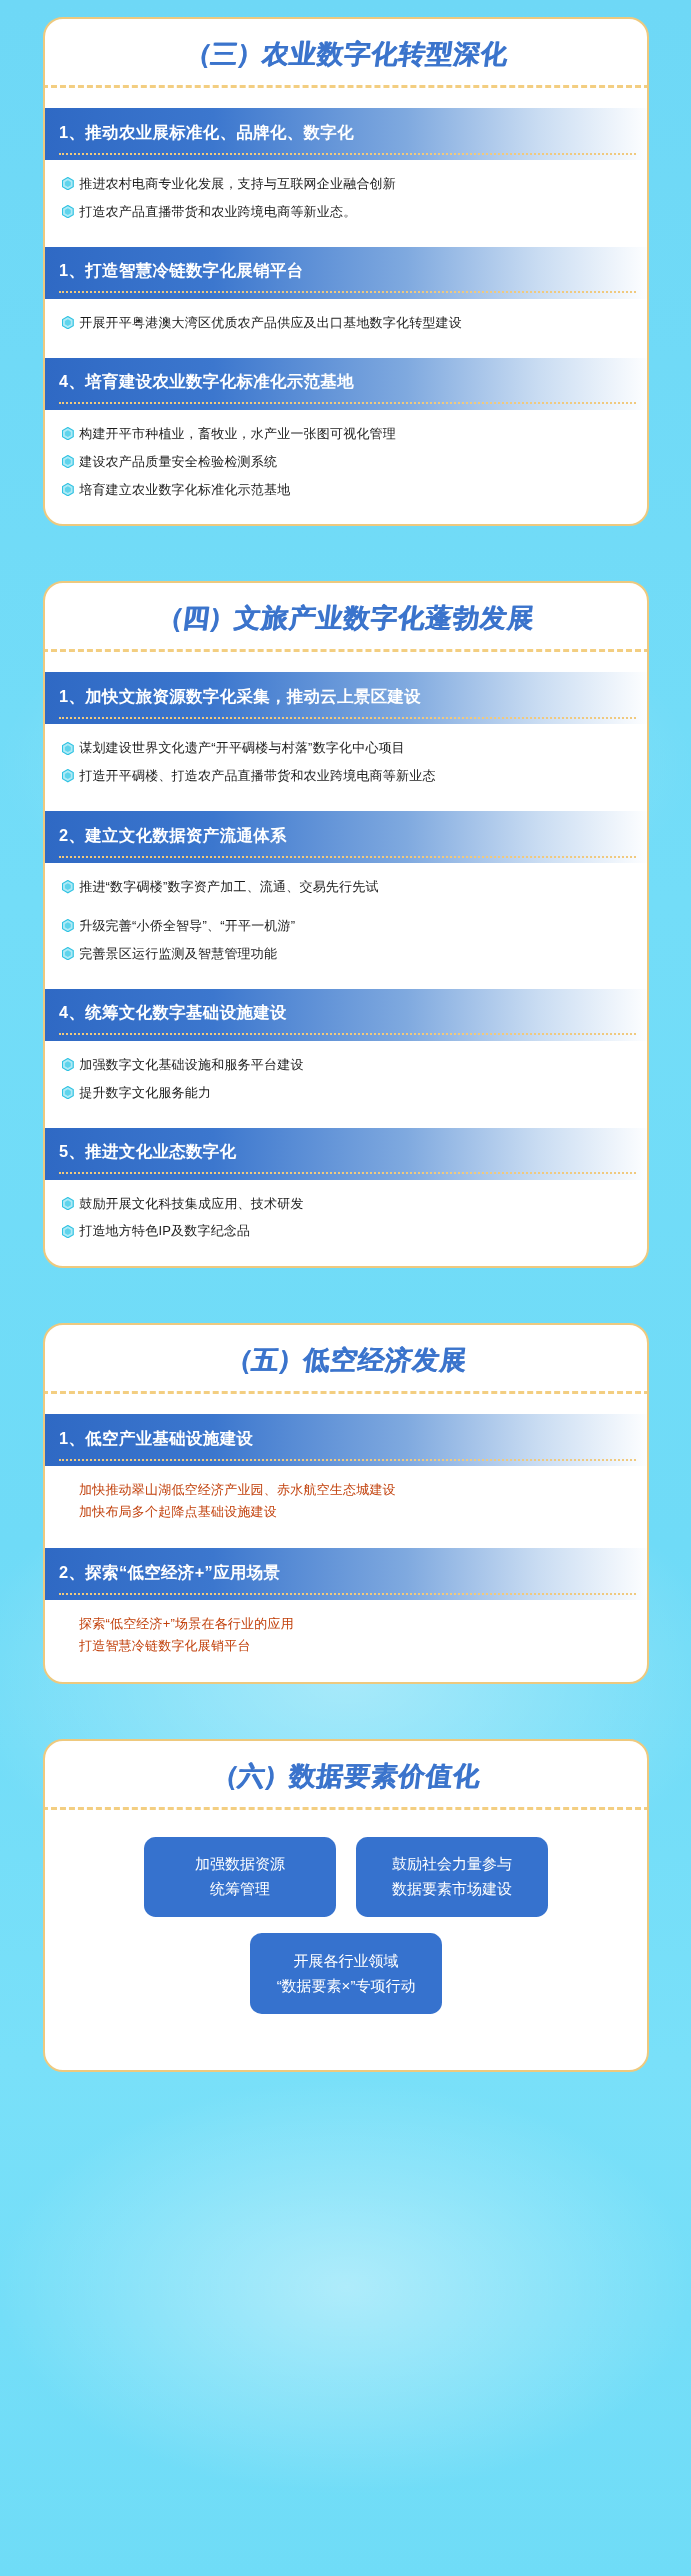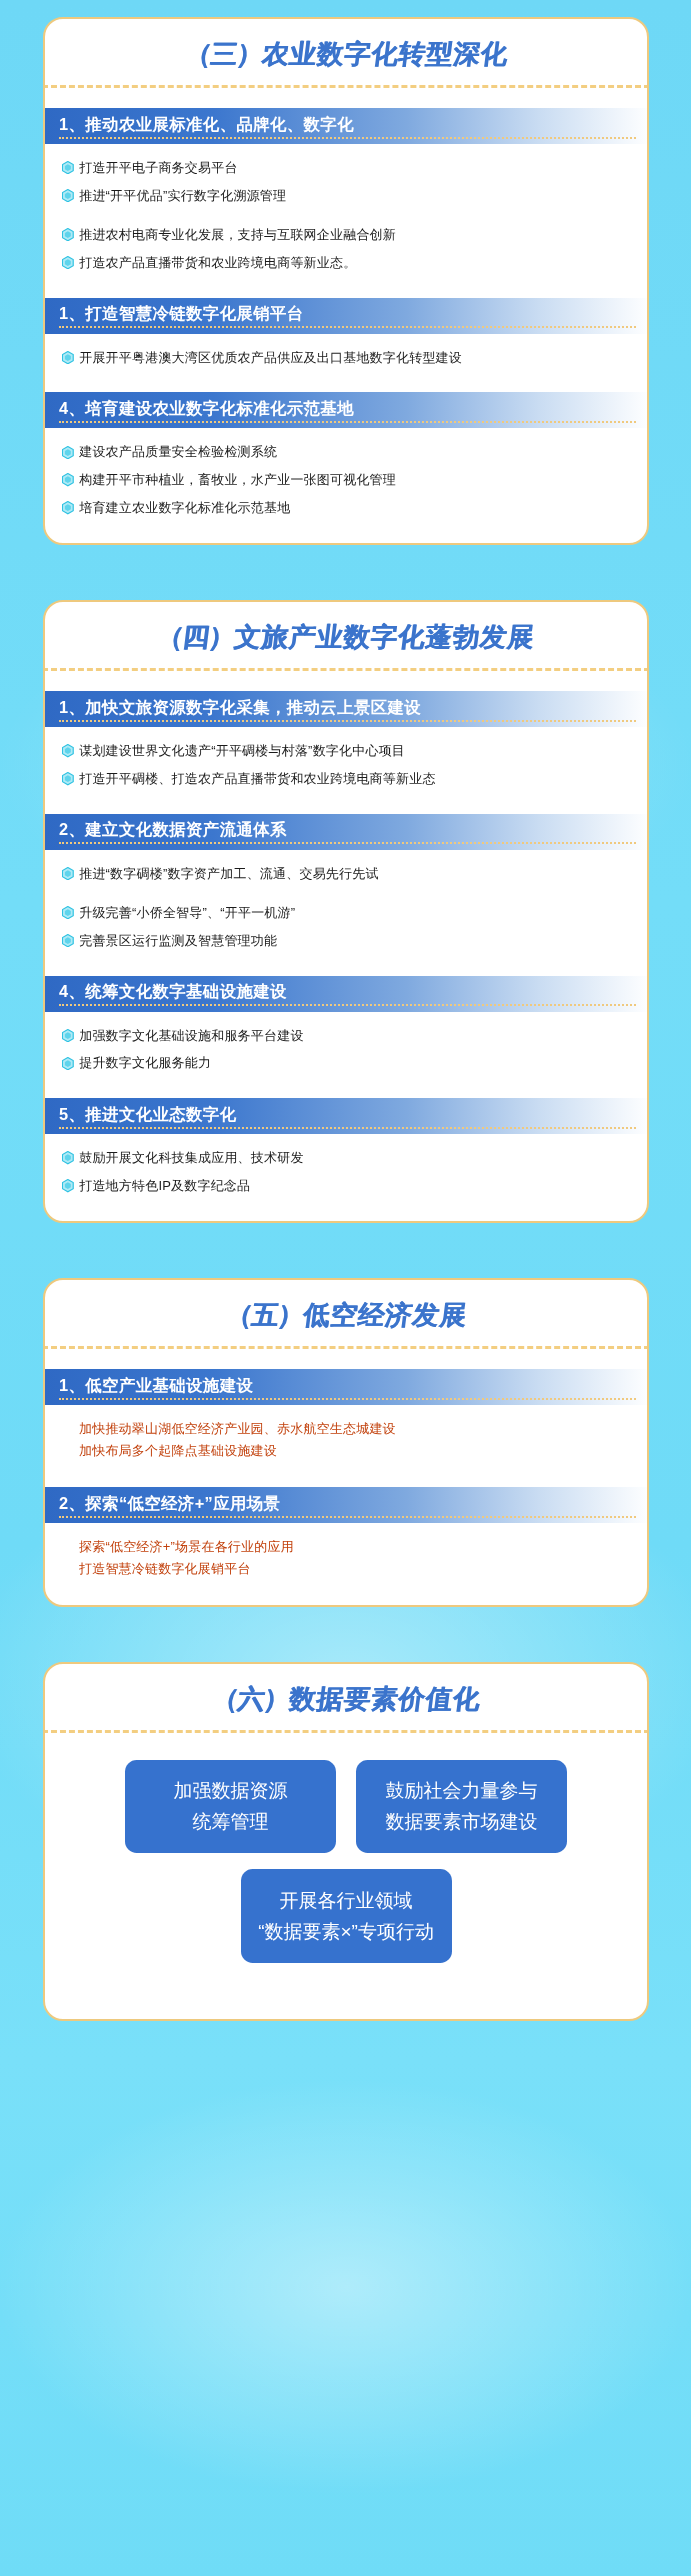--- a/index.html
+++ b/index.html
@@ -62,21 +62,21 @@
     margin:3.1px 0 0 0;
     
     margin-left:-3.1px;
     margin-right:-3.1px;
   }
 
   
   .sub-bar {
     position:relative;
     margin:20px 0 0 0;
-    height:36px;
+    height:52px;
     background:linear-gradient(90deg,#2F69C4 0%, #3C77CE 28%, #7FA9DF 60%, #C9DCF2 82%, #FDFEFF 100%);
     display:flex;
     align-items:center;
     padding:0 0 4.7px 14px;
   }
   .sub-bar-label {
     color:#ffffff;
     font-size:16.4px;
     font-weight:bold;
     line-height:1;
@@ -132,25 +132,25 @@
     gap:20px;
     padding:26.5px 26.5px 0 26.5px;
   }
   .pill-grid.single {
     padding-top:16px;
   }
   .pill {
     background:#3672CE;
     border-radius:11.7px;
     color:#ffffff;
-    font-size:19px;
+    font-size:15px;
     line-height:1.65;
     text-align:center;
     padding:15.6px 11px;
-    width:211px;
+    width:192px;
     min-height:66px;
     display:flex;
     flex-direction:column;
     justify-content:center;
   }
   .pill span { display:block; white-space:nowrap; }
   .pill-bottom-pad { height:36px; }
 </style>
 </head>
 <body>
@@ -162,36 +162,20 @@
       <div class="dash-rule"></div>
       <div class="sub-bar">
         <span class="sub-bar-label">1、推动农业展标准化、品牌化、数字化</span>
       </div>
       <div class="bullets">
         <div class="bullet-row">
           <span class="hex-icon"><svg viewBox="0 0 15 17" width="11.7" height="13.3" xmlns="http://www.w3.org/2000/svg">
               <polygon points="7.5,0.6 14.4,4.6 14.4,12.4 7.5,16.4 0.6,12.4 0.6,4.6" fill="#AFEAF6" stroke="#2FC2E2" stroke-width="1.5"></polygon>
               <polygon points="7.5,4.2 11.3,6.4 11.3,10.6 7.5,12.8 3.7,10.6 3.7,6.4" fill="#5ED4EC"></polygon>
             </svg></span>
-          <span class="bullet-text">打造开平电子商务交易平台</span>
-        </div>
-        <div class="bullet-row">
-          <span class="hex-icon"><svg viewBox="0 0 15 17" width="11.7" height="13.3" xmlns="http://www.w3.org/2000/svg">
-              <polygon points="7.5,0.6 14.4,4.6 14.4,12.4 7.5,16.4 0.6,12.4 0.6,4.6" fill="#AFEAF6" stroke="#2FC2E2" stroke-width="1.5"></polygon>
-              <polygon points="7.5,4.2 11.3,6.4 11.3,10.6 7.5,12.8 3.7,10.6 3.7,6.4" fill="#5ED4EC"></polygon>
-            </svg></span>
-          <span class="bullet-text">推进“开平优品”实行数字化溯源管理</span>
-        </div>
-      </div>
-      <div class="bullets">
-        <div class="bullet-row">
-          <span class="hex-icon"><svg viewBox="0 0 15 17" width="11.7" height="13.3" xmlns="http://www.w3.org/2000/svg">
-              <polygon points="7.5,0.6 14.4,4.6 14.4,12.4 7.5,16.4 0.6,12.4 0.6,4.6" fill="#AFEAF6" stroke="#2FC2E2" stroke-width="1.5"></polygon>
-              <polygon points="7.5,4.2 11.3,6.4 11.3,10.6 7.5,12.8 3.7,10.6 3.7,6.4" fill="#5ED4EC"></polygon>
-            </svg></span>
           <span class="bullet-text">推进农村电商专业化发展，支持与互联网企业融合创新</span>
         </div>
         <div class="bullet-row">
           <span class="hex-icon"><svg viewBox="0 0 15 17" width="11.7" height="13.3" xmlns="http://www.w3.org/2000/svg">
               <polygon points="7.5,0.6 14.4,4.6 14.4,12.4 7.5,16.4 0.6,12.4 0.6,4.6" fill="#AFEAF6" stroke="#2FC2E2" stroke-width="1.5"></polygon>
               <polygon points="7.5,4.2 11.3,6.4 11.3,10.6 7.5,12.8 3.7,10.6 3.7,6.4" fill="#5ED4EC"></polygon>
             </svg></span>
           <span class="bullet-text">打造农产品直播带货和农业跨境电商等新业态。</span>
         </div>
       </div>
@@ -209,28 +193,28 @@
       </div>
       <div class="sub-bar">
         <span class="sub-bar-label">4、培育建设农业数字化标准化示范基地</span>
       </div>
       <div class="bullets">
         <div class="bullet-row">
           <span class="hex-icon"><svg viewBox="0 0 15 17" width="11.7" height="13.3" xmlns="http://www.w3.org/2000/svg">
               <polygon points="7.5,0.6 14.4,4.6 14.4,12.4 7.5,16.4 0.6,12.4 0.6,4.6" fill="#AFEAF6" stroke="#2FC2E2" stroke-width="1.5"></polygon>
               <polygon points="7.5,4.2 11.3,6.4 11.3,10.6 7.5,12.8 3.7,10.6 3.7,6.4" fill="#5ED4EC"></polygon>
             </svg></span>
+          <span class="bullet-text">构建开平市种植业，畜牧业，水产业一张图可视化管理</span>
+        </div>
+        <div class="bullet-row">
+          <span class="hex-icon"><svg viewBox="0 0 15 17" width="11.7" height="13.3" xmlns="http://www.w3.org/2000/svg">
+              <polygon points="7.5,0.6 14.4,4.6 14.4,12.4 7.5,16.4 0.6,12.4 0.6,4.6" fill="#AFEAF6" stroke="#2FC2E2" stroke-width="1.5"></polygon>
+              <polygon points="7.5,4.2 11.3,6.4 11.3,10.6 7.5,12.8 3.7,10.6 3.7,6.4" fill="#5ED4EC"></polygon>
+            </svg></span>
           <span class="bullet-text">建设农产品质量安全检验检测系统</span>
-        </div>
-        <div class="bullet-row">
-          <span class="hex-icon"><svg viewBox="0 0 15 17" width="11.7" height="13.3" xmlns="http://www.w3.org/2000/svg">
-              <polygon points="7.5,0.6 14.4,4.6 14.4,12.4 7.5,16.4 0.6,12.4 0.6,4.6" fill="#AFEAF6" stroke="#2FC2E2" stroke-width="1.5"></polygon>
-              <polygon points="7.5,4.2 11.3,6.4 11.3,10.6 7.5,12.8 3.7,10.6 3.7,6.4" fill="#5ED4EC"></polygon>
-            </svg></span>
-          <span class="bullet-text">构建开平市种植业，畜牧业，水产业一张图可视化管理</span>
         </div>
         <div class="bullet-row">
           <span class="hex-icon"><svg viewBox="0 0 15 17" width="11.7" height="13.3" xmlns="http://www.w3.org/2000/svg">
               <polygon points="7.5,0.6 14.4,4.6 14.4,12.4 7.5,16.4 0.6,12.4 0.6,4.6" fill="#AFEAF6" stroke="#2FC2E2" stroke-width="1.5"></polygon>
               <polygon points="7.5,4.2 11.3,6.4 11.3,10.6 7.5,12.8 3.7,10.6 3.7,6.4" fill="#5ED4EC"></polygon>
             </svg></span>
           <span class="bullet-text">培育建立农业数字化标准化示范基地</span>
         </div>
       </div>
     </div>

